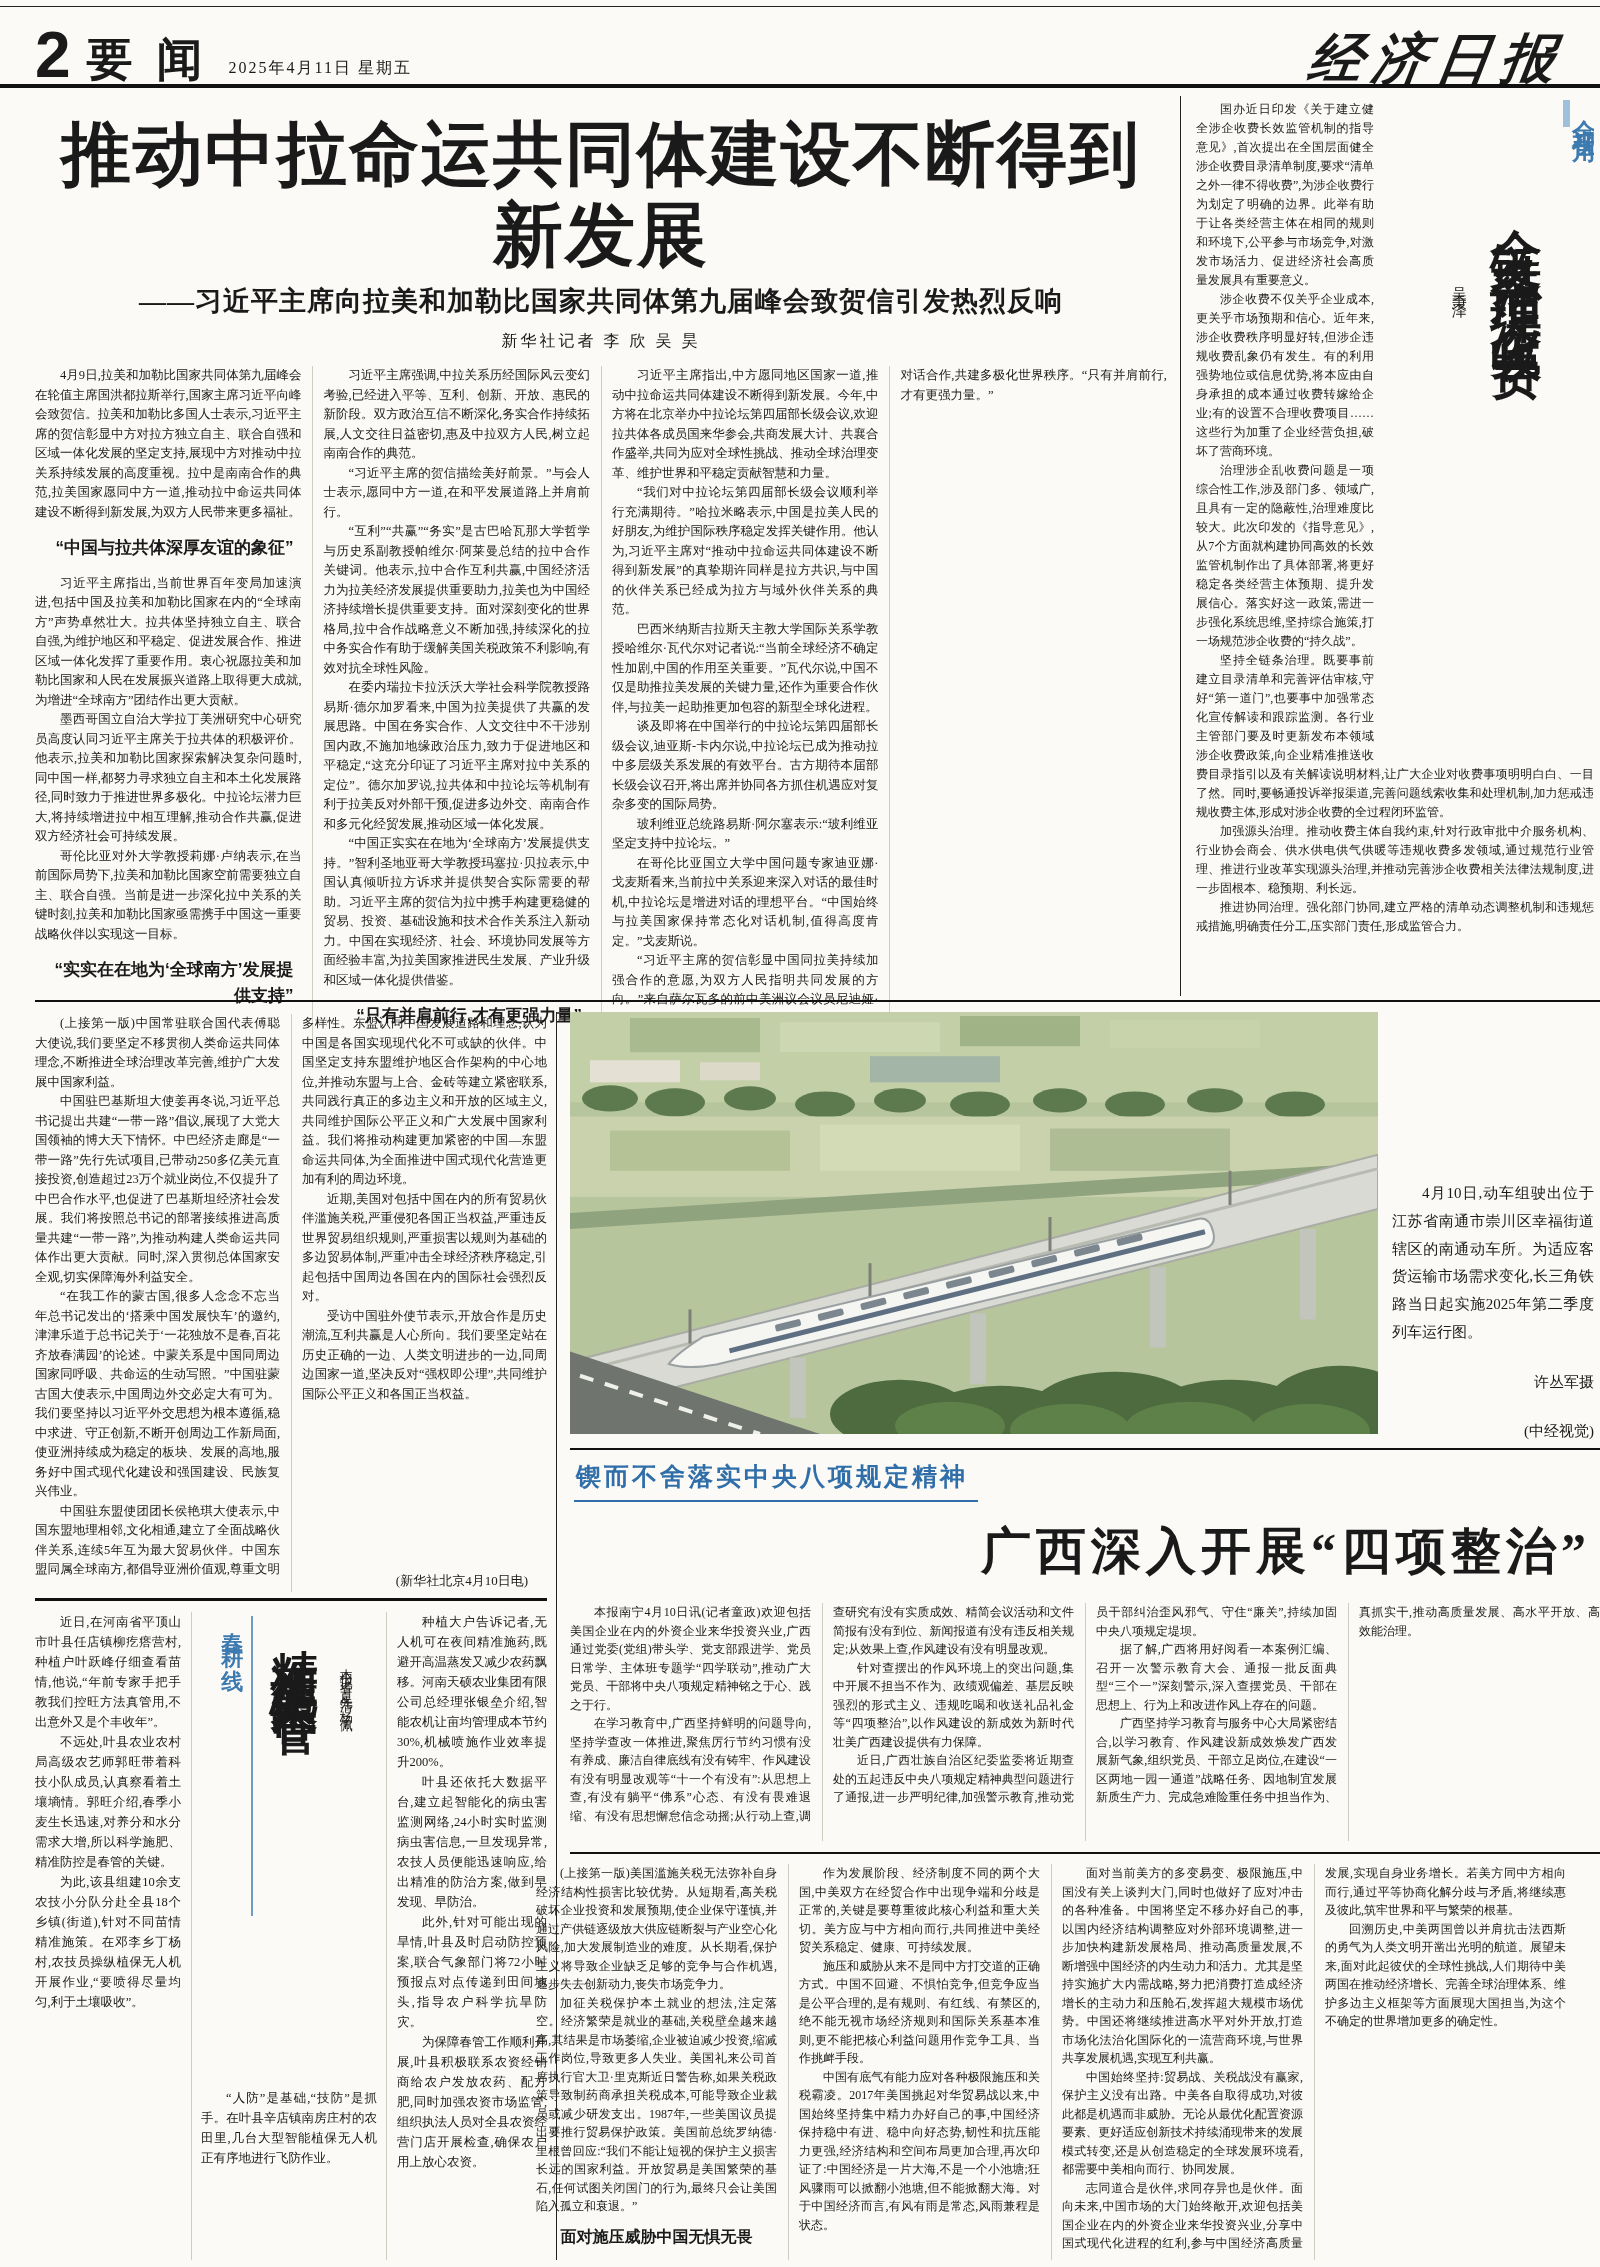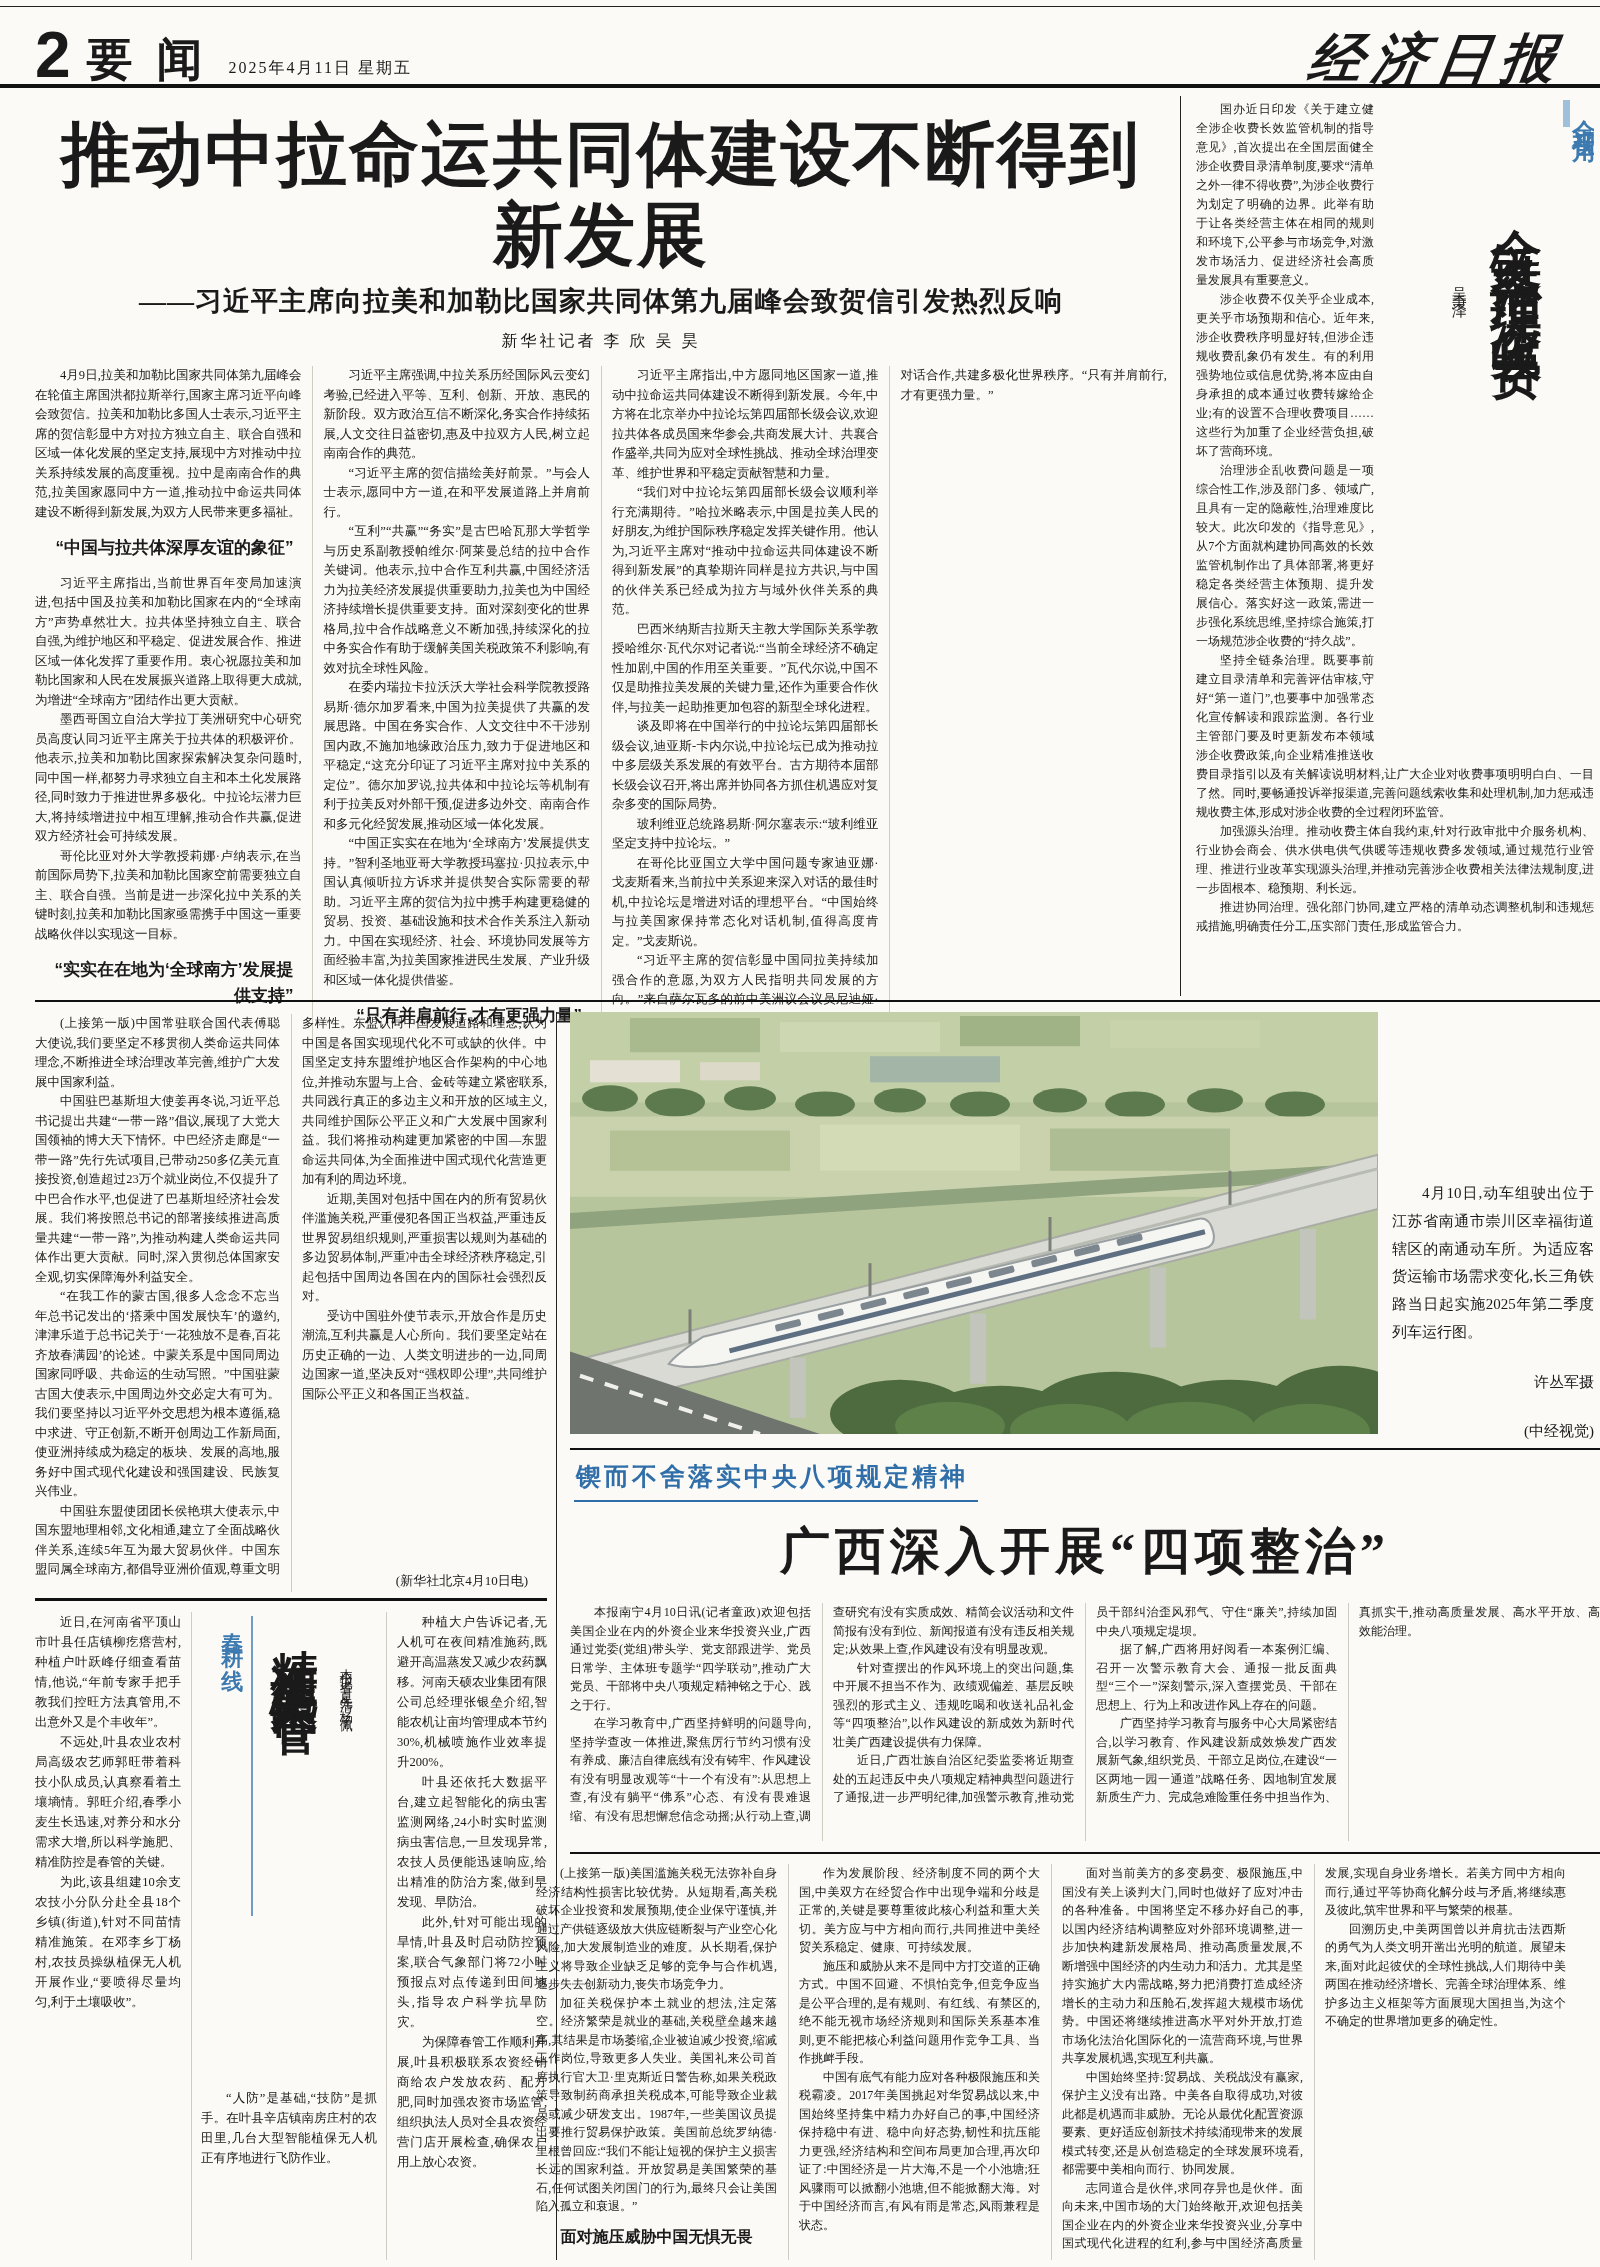--- a/index.html
+++ b/index.html
@@ -51,21 +51,21 @@
   .caption{position:absolute;left:1392px;top:1012px;width:202px;height:422px;font-size:15px;line-height:1.85;
            text-align:justify;}
   .caption-text{padding-top:168px;text-indent:2em;}
   .credit,.agency{text-align:right;margin-top:22px;font-size:15px;}
 
   
   #gxrule{left:570px;top:1448px;width:1030px;height:2px;}
   .guangxi{position:absolute;left:570px;top:1458px;width:1030px;height:388px;}
   .gx-kicker{display:inline-block;color:#2f6ea8;font-weight:700;font-size:25px;letter-spacing:3px;
              font-family:"Liberation Sans",sans-serif;border-bottom:2px solid #2f6ea8;padding:2px 10px 7px 2px;margin-left:4px;}
-  .gx-headline{font-size:50px;font-weight:900;text-align:center;letter-spacing:5px;margin:16px 9px 18px;}
+  .gx-headline{font-size:50px;font-weight:900;text-align:right;letter-spacing:5px;margin:16px 9px 18px;}
   .gx-body{column-count:4;height:238px;font-size:12px;line-height:18.5px;}
 
   
   #sprule{left:35px;top:1598px;width:512px;height:3px;}
   .spring{position:absolute;left:35px;top:1612px;width:512px;height:648px;display:flex;gap:10px;
           font-size:12.5px;line-height:20px;text-align:justify;overflow:hidden;}
   .sp-col1{width:146px;}
   .sp-mid{width:176px;border-left:1px solid #cfccc2;border-right:1px solid #cfccc2;padding:0 9px;
           display:flex;flex-direction:column;}
   .sp-cluster{height:476px;display:flex;justify-content:center;gap:13px;}

